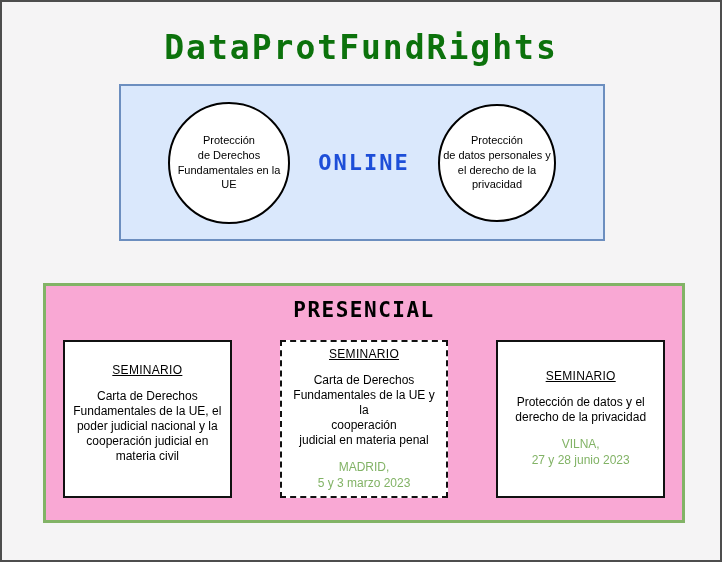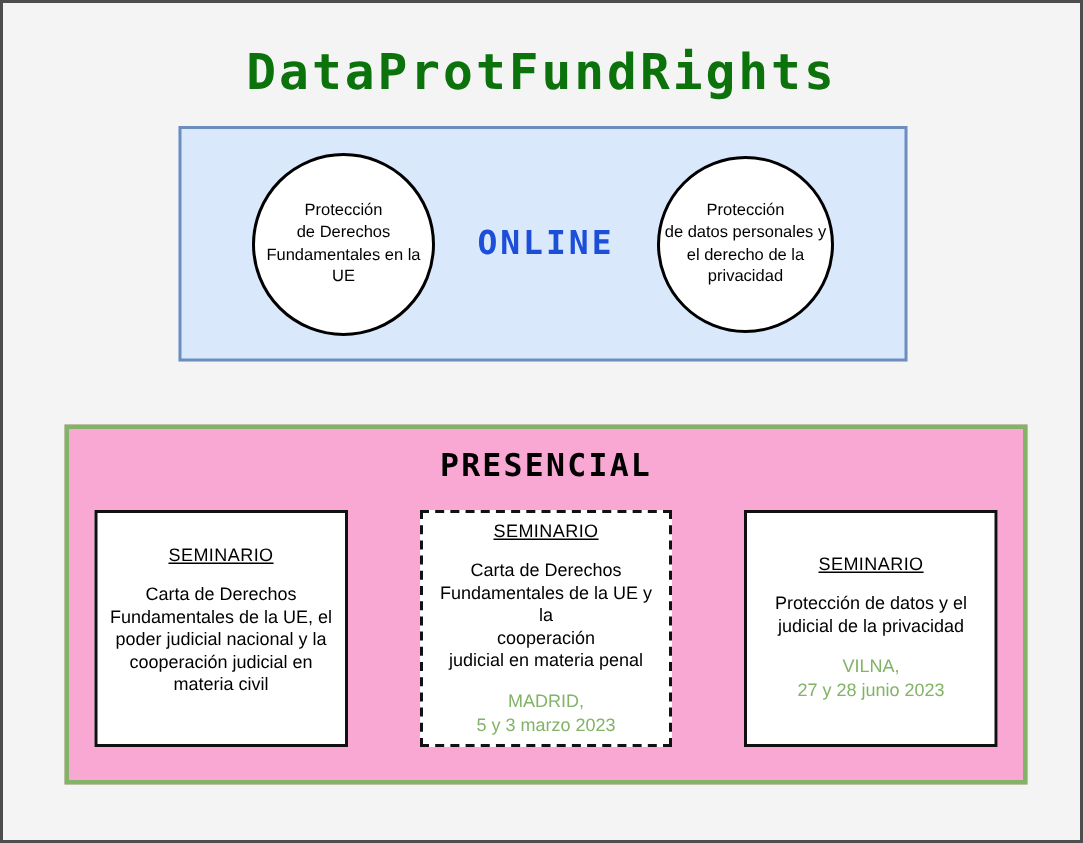--- a/index.html
+++ b/index.html
@@ -169,19 +169,19 @@
 Fundamentales de la UE y la
 cooperación
 judicial en materia penal</div>
       <div class="seminar-location">MADRID,
 5 y 3 marzo 2023</div>
     </div>
 
     <div class="seminar" style="border-style: solid;">
       <div class="seminar-heading">SEMINARIO</div>
       <div class="seminar-desc">Protección de datos y el
-judicial de la privacidad</div>
+derecho de la privacidad</div>
       <div class="seminar-location">VILNA,
 27 y 28 junio 2023</div>
     </div>
 
   </div>
 </div>
 
 </body></html>

